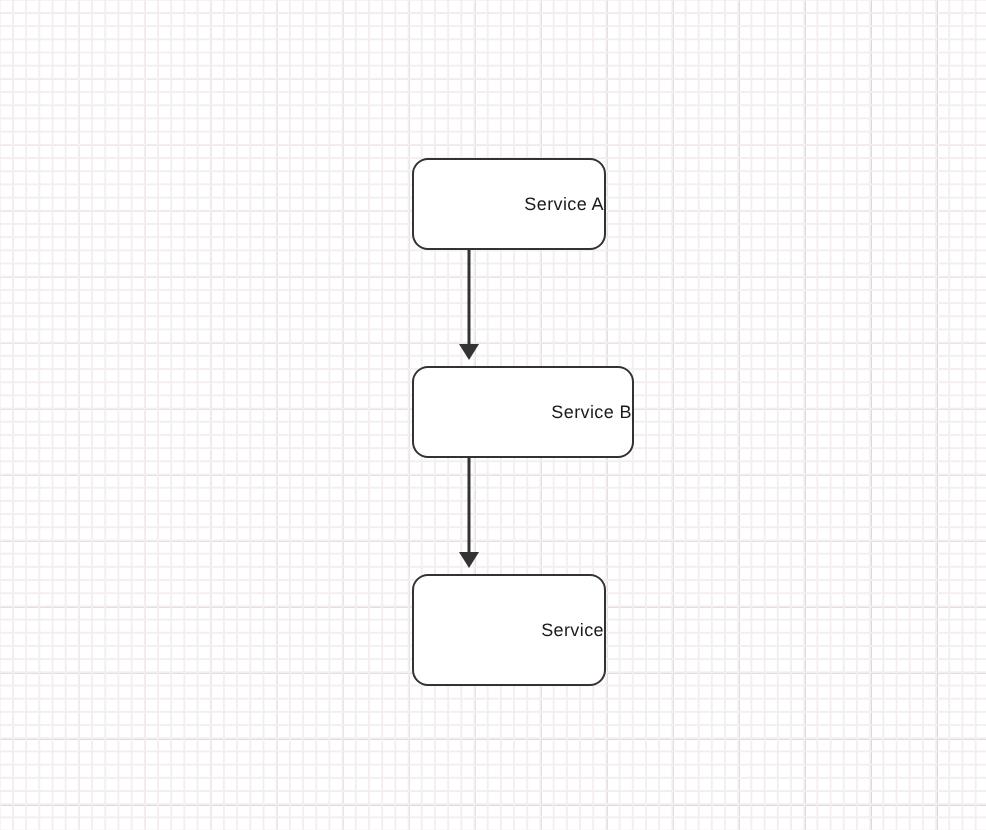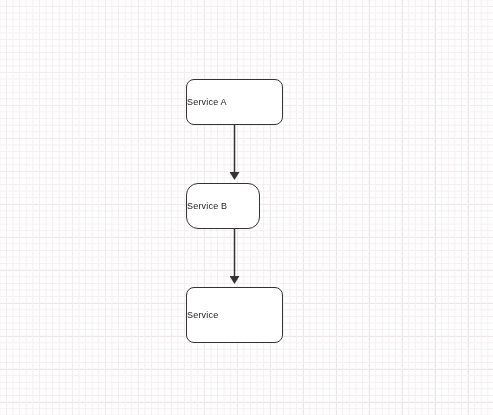--- a/index.html
+++ b/index.html
@@ -43,25 +43,26 @@
     width: 493px;
     height: 415px;
     pointer-events: none;
   }
 
   .node {
     position: absolute;
     box-sizing: border-box;
     display: flex;
     align-items: center;
-    justify-content: flex-start;
+    justify-content: flex-end;
     background: #ffffff;
     border: 1.5px solid #333333;
     border-radius: 8px;
     cursor: move;
+    margin-left: 20px;
   }
 
   .node-label {
     font-family: "Liberation Sans", sans-serif;
     font-size: 9px;
     line-height: 1;
     color: #1a1a1a;
     letter-spacing: 0.2px;
     white-space: nowrap;
     user-select: none;
@@ -81,21 +82,21 @@
     <g id="edges-group">
         <line x1="234.5" y1="125" x2="234.5" y2="173" stroke="#333333" stroke-width="1.5" marker-end="url(#arrowhead)"></line>
         <line x1="234.5" y1="229" x2="234.5" y2="277" stroke="#333333" stroke-width="1.5" marker-end="url(#arrowhead)"></line>
       </g>
   </svg>
 
   <div class="node" style="left: 186px; top: 79px; width: 97px; height: 46px;">
     <span class="node-label">Service A</span>
   </div>
 
-  <div class="node" style="left: 186px; top: 183px; width: 74px; height: 46px; border-radius: 12px;">
+  <div class="node" style="left: 186px; top: 183px; width: 111px; height: 46px;">
     <span class="node-label">Service B</span>
   </div>
 
   <div class="node" style="left: 186px; top: 287px; width: 97px; height: 56px;">
     <span class="node-label">Service</span>
   </div>
 
 </div>
 
 </body></html>

